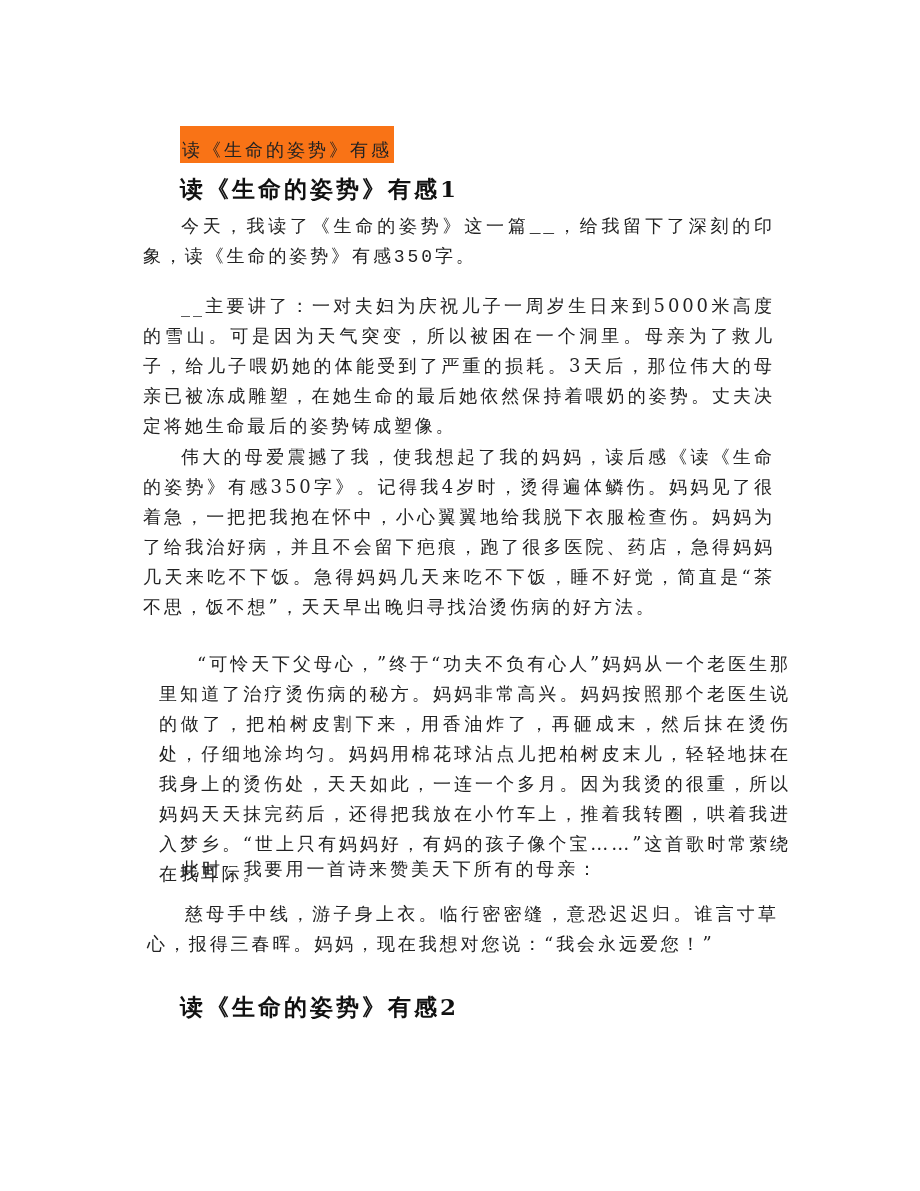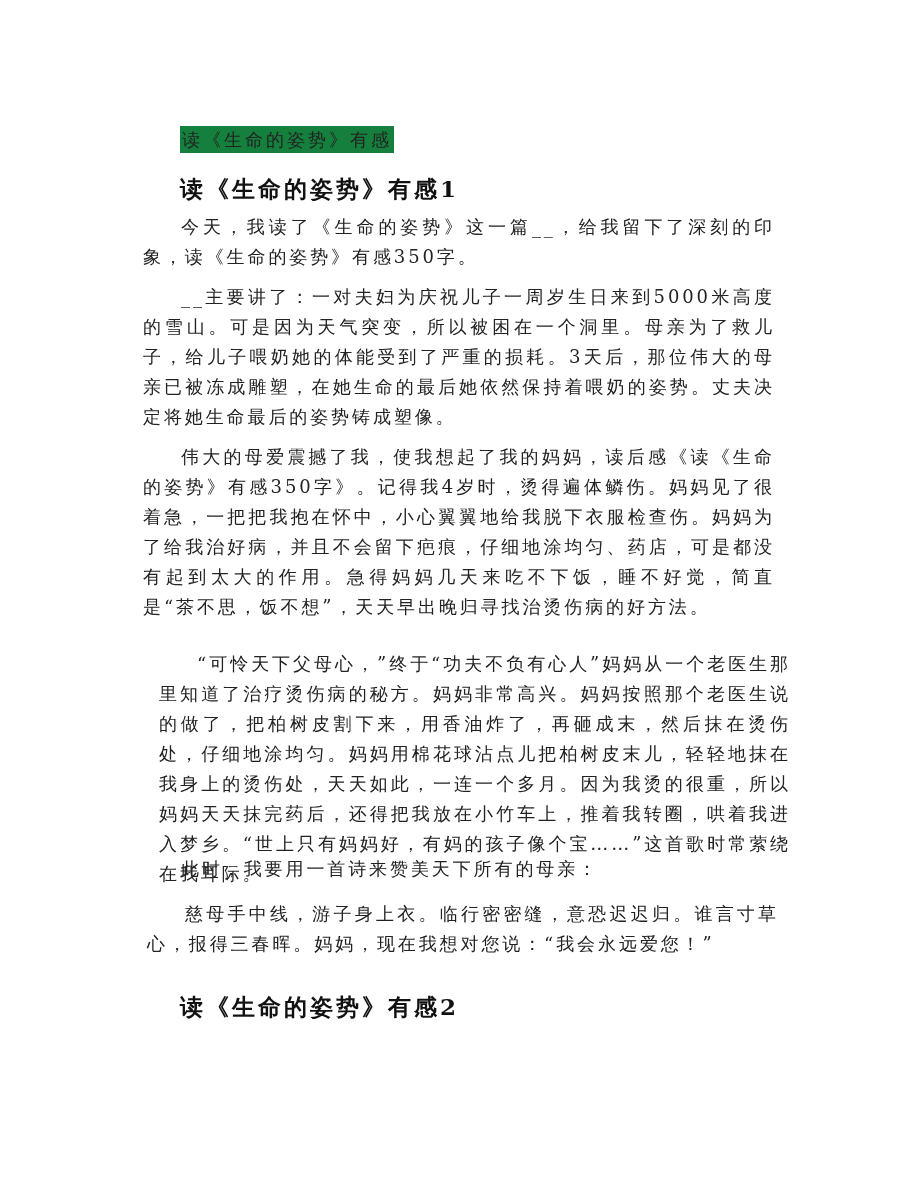--- a/index.html
+++ b/index.html
@@ -1,34 +1,34 @@
 <!DOCTYPE html>
 <html><head>
 <meta charset="utf-8">
 <style>
   html, body { margin: 0; padding: 0; background: #ffffff; }
   body { width: 920px; height: 1191px; position: relative; overflow: hidden;
          font-family: "DejaVu Serif", "Liberation Serif", serif; color: #1a1a1a; }
   .page { position: absolute; left: 143px; top: 0; width: 632px; }
-  .title-hl { position: absolute; left: 37px; top: 126px; padding: 2px 2px 1px 2px;
-              background: #15803d; font-size: 18px; letter-spacing: 3px; line-height: 24px; color: #222; white-space: nowrap; }
+  .title-hl { position: absolute; left: 37px; top: 126px; padding: 12px 2px 1px 2px;
+              background: #f97316; font-size: 18px; letter-spacing: 3px; line-height: 24px; color: #222; white-space: nowrap; }
   .heading { position: absolute; left: 37px; font-size: 23px; font-weight: bold; letter-spacing: 3px;
              line-height: 24px; white-space: nowrap; color: #111; }
   .para { position: absolute; left: 0; width: 632px; font-size: 18px; letter-spacing: 2.9px;
           line-height: 30px; text-indent: 38px; text-align: justify; color: #222; }
 </style>
 </head>
 <body>
 
 <div class="page">
   <div class="title-hl">读《生命的姿势》有感</div>
 
   <div class="heading" style="top:177px;">读《生命的姿势》有感1</div>
 
-  <p class="para" style="top:212px;margin:0;">今天，我读了《生命的姿势》这一篇__，给我留下了深刻的印象，读《生命的姿势》有感350字。</p>
-  <p class="para" style="top:282px;margin:0;">__主要讲了：一对夫妇为庆祝儿子一周岁生日来到5000米高度的雪山。可是因为天气突变，所以被困在一个洞里。母亲为了救儿子，给儿子喂奶她的体能受到了严重的损耗。3天后，那位伟大的母亲已被冻成雕塑，在她生命的最后她依然保持着喂奶的姿势。丈夫决定将她生命最后的姿势铸成塑像。</p>
-  <p class="para" style="top:442px;margin:0;">伟大的母爱震撼了我，使我想起了我的妈妈，读后感《读《生命的姿势》有感350字》。记得我4岁时，烫得遍体鳞伤。妈妈见了很着急，一把把我抱在怀中，小心翼翼地给我脱下衣服检查伤。妈妈为了给我治好病，并且不会留下疤痕，仔细地涂均匀、药店，可是都没有起到太大的作用。急得妈妈几天来吃不下饭，睡不好觉，简直是“茶不思，饭不想”，天天早出晚归寻找治烫伤病的好方法。</p>
+  <p class="para" style="top:212px;margin:0;font-family:Liberation Mono, monospace;">今天，我读了《生命的姿势》这一篇__，给我留下了深刻的印象，读《生命的姿势》有感350字。</p>
+  <p class="para" style="top:291px;margin:0;">__主要讲了：一对夫妇为庆祝儿子一周岁生日来到5000米高度的雪山。可是因为天气突变，所以被困在一个洞里。母亲为了救儿子，给儿子喂奶她的体能受到了严重的损耗。3天后，那位伟大的母亲已被冻成雕塑，在她生命的最后她依然保持着喂奶的姿势。丈夫决定将她生命最后的姿势铸成塑像。</p>
+  <p class="para" style="top:442px;margin:0;">伟大的母爱震撼了我，使我想起了我的妈妈，读后感《读《生命的姿势》有感350字》。记得我4岁时，烫得遍体鳞伤。妈妈见了很着急，一把把我抱在怀中，小心翼翼地给我脱下衣服检查伤。妈妈为了给我治好病，并且不会留下疤痕，跑了很多医院、药店，急得妈妈几天来吃不下饭。急得妈妈几天来吃不下饭，睡不好觉，简直是“茶不思，饭不想”，天天早出晚归寻找治烫伤病的好方法。</p>
   <p class="para" style="top:633px;margin:16px;">“可怜天下父母心，”终于“功夫不负有心人”妈妈从一个老医生那里知道了治疗烫伤病的秘方。妈妈非常高兴。妈妈按照那个老医生说的做了，把柏树皮割下来，用香油炸了，再砸成末，然后抹在烫伤处，仔细地涂均匀。妈妈用棉花球沾点儿把柏树皮末儿，轻轻地抹在我身上的烫伤处，天天如此，一连一个多月。因为我烫的很重，所以妈妈天天抹完药后，还得把我放在小竹车上，推着我转圈，哄着我进入梦乡。“世上只有妈妈好，有妈的孩子像个宝……”这首歌时常萦绕在我耳际。</p>
   <p class="para" style="top:854px;margin:0;">此时，我要用一首诗来赞美天下所有的母亲：</p>
   <p class="para" style="top:895px;margin:4px;">慈母手中线，游子身上衣。临行密密缝，意恐迟迟归。谁言寸草心，报得三春晖。妈妈，现在我想对您说：“我会永远爱您！”</p>
 
   <div class="heading" style="top:995px;text-align:center;">读《生命的姿势》有感2</div>
 </div>
 
 </body></html>

